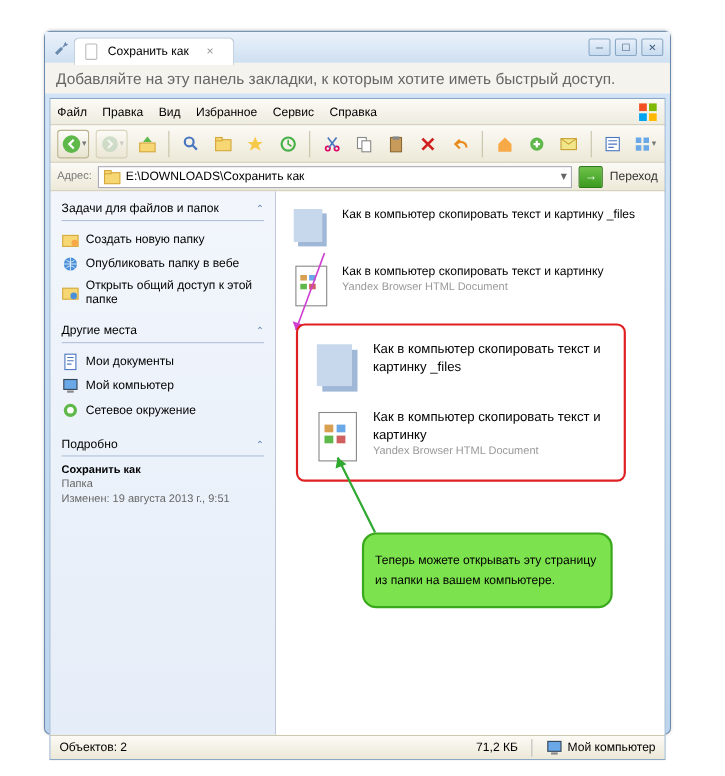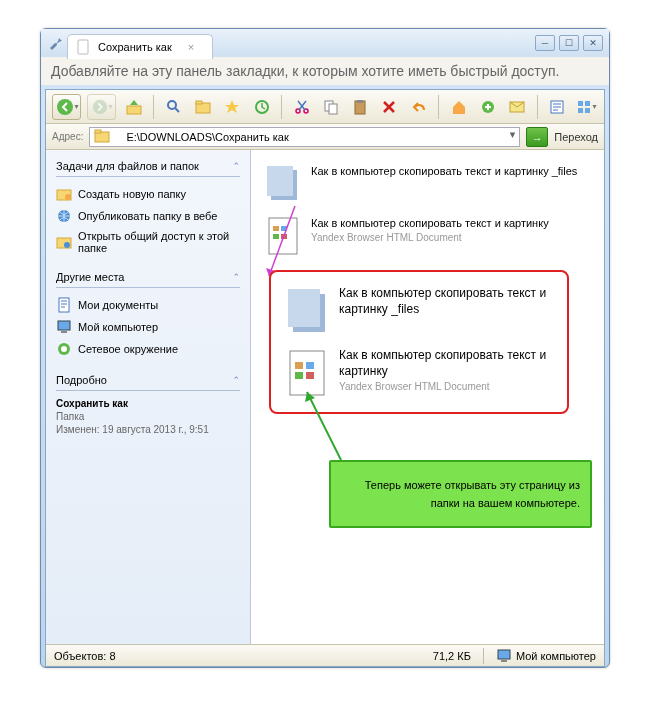--- a/index.html
+++ b/index.html
@@ -12,39 +12,39 @@
 .addbar{background:#f4f3ee;padding:6px 10px;font-size:14px;color:#666}
 .appwin{margin:4px;border:1px solid #89a8c6;background:#fff}
 .menubar{display:flex;align-items:center;background:linear-gradient(#fbfaf5,#eeece0);border-bottom:1px solid #c8c2a8;height:24px;padding:0 6px;gap:14px;font-size:11px;color:#333}
 .flag{margin-left:auto;width:18px;height:18px}
 .toolbar{display:flex;align-items:center;background:linear-gradient(#fbfaf5,#ede9d8);border-bottom:1px solid #c8c2a8;height:34px;padding:0 6px;gap:6px}
 .tbtn{width:24px;height:24px;display:flex;align-items:center;justify-content:center}
 .navbtn{width:30px;height:26px;background:linear-gradient(#fdfdfa,#e8e4d0);border:1px solid #bab38e;border-radius:3px;display:flex;align-items:center;justify-content:center}
 .sep{width:1px;height:24px;background:#c8c2a8;margin:0 2px}
 .addrbar{display:flex;align-items:center;background:linear-gradient(#fbfaf5,#ede9d8);border-bottom:1px solid #c8c2a8;height:26px;padding:0 6px;gap:6px}
 .addrlabel{color:#777;font-size:10px}
-.addrin{flex:1;height:20px;background:#fff;border:1px solid #aab;display:flex;padding:0 4px;gap:16px}
+.addrin{flex:1;height:20px;background:#fff;border:1px solid #aab;display:flex;align-items:center;padding:0 4px;gap:4px}
 .addrin input{border:none;outline:none;flex:1;font-size:11px}
 .gobtn{width:22px;height:20px;background:linear-gradient(#6fc24a,#3a9b1f);border:1px solid #2d7a18;border-radius:2px;display:flex;align-items:center;justify-content:center;color:#fff;font-weight:bold}
 .golabel{font-size:11px;color:#333}
 .split{display:flex;height:494px}
 .side{width:205px;background:linear-gradient(#f2f6fc,#e5edf8);border-right:1px solid #c0c8d8;padding:10px 10px}
 .pane{margin-bottom:14px}
 .phead{display:flex;align-items:center;justify-content:space-between;font-weight:normal;color:#204a86;font-size:12px;border-bottom:1px solid #b0c0d8;padding-bottom:4px;margin-bottom:6px}
 .chev{color:#6a89b5;font-size:9px}
 .plink{display:flex;align-items:center;gap:6px;color:#1a4aa0;font-size:11px;padding:3px 0;cursor:pointer}
 .ptext{color:#666;font-size:10px;padding:1px 0}
 .main{flex:1;background:#fff;position:relative;padding:8px}
 .item{display:flex;gap:10px;padding:6px;align-items:flex-start}
 .thumb{width:36px;height:40px;flex-shrink:0}
 .iname{font-size:11px;color:#000;line-height:1.3}
 .isub{font-size:10px;color:#999;margin-top:2px}
 .callout{position:absolute;border:2px solid #e02020;border-radius:8px;background:#fff;left:18px;top:120px;width:300px;padding:8px}
 .callout .item .thumb{width:44px;height:50px}
-.note{position:absolute;left:78px;top:310px;width:263px;background:#7ce24d;border:2px solid #3aa81c;border-radius:2px;padding:14px 10px;text-align:right;color:#0a4a0a;font-size:13px;line-height:1.4}
+.note{position:absolute;left:78px;top:310px;width:228px;background:#7ce24d;border:2px solid #3aa81c;border-radius:13px;padding:14px 10px;text-align:left;color:#0a4a0a;font-size:13px;line-height:1.4}
 .status{display:flex;align-items:center;background:linear-gradient(#fbfaf5,#ede9d8);border-top:1px solid #c8c2a8;height:22px;padding:0 8px;font-size:11px;color:#333}
 .sdiv{width:1px;height:16px;background:#bbb;margin:0 12px}
 svg.arrow{position:absolute;pointer-events:none}
 .folder-ico{fill:#f7d774;stroke:#d4a83a}
 .icon16{width:16px;height:16px;flex-shrink:0}
 </style>
 </head>
 <body>
 
 <div class="outer">
@@ -62,20 +62,34 @@
     <div class="winbtns">
       <div class="winbtn">─</div>
       <div class="winbtn">☐</div>
       <div class="winbtn">✕</div>
     </div>
   </div>
 
   <div class="addbar">Добавляйте на эту панель закладки, к которым хотите иметь быстрый доступ.</div>
 
   <div class="appwin">
+    <div class="menubar">
+      <span>Файл</span>
+      <span>Правка</span>
+      <span>Вид</span>
+      <span>Избранное</span>
+      <span>Сервис</span>
+      <span>Справка</span>
+      <svg class="flag" viewBox="0 0 18 18">
+          <rect x="1" y="1" width="7" height="7" fill="#f25022"></rect>
+          <rect x="10" y="1" width="7" height="7" fill="#7fba00"></rect>
+          <rect x="1" y="10" width="7" height="7" fill="#00a4ef"></rect>
+          <rect x="10" y="10" width="7" height="7" fill="#ffb900"></rect>
+        </svg>
+    </div>
 
     <div class="toolbar">
       <div class="navbtn">
           <svg width="20" height="20" viewBox="0 0 20 20">
             <circle cx="10" cy="10" r="8" fill="#5fb94a"></circle>
             <path d="M12 6l-4 4 4 4" stroke="#fff" stroke-width="2" fill="none"></path>
           </svg>
           <span style="font-size:8px;color:#777">▾</span>
         </div>
       <div class="navbtn" style="opacity:.5">
@@ -322,21 +336,21 @@
         <svg class="arrow" style="left:40px;top:230px" width="60" height="90">
             <line x1="50" y1="80" x2="16" y2="12" stroke="#2fa82f" stroke-width="2"></line>
             <path d="M16 12l-2 10 10-4z" fill="#2fa82f"></path>
           </svg>
 
         <div class="note"><span>Теперь можете открывать эту страницу из папки на вашем компьютере.</span></div>
       </div>
     </div>
 
     <div class="status">
-      <span>Объектов: 8</span>
+      <span>Объектов: 2</span>
       <div style="flex:1"></div>
       <span>71,2 КБ</span>
       <div class="sdiv"></div>
       <svg class="icon16" viewBox="0 0 16 16">
           <rect x="2" y="2" width="12" height="9" fill="#6aa8e8" stroke="#345"></rect>
           <rect x="5" y="12" width="6" height="2" fill="#888"></rect>
         </svg>
       <span style="margin-left:4px">Мой компьютер</span>
     </div>
   </div>

